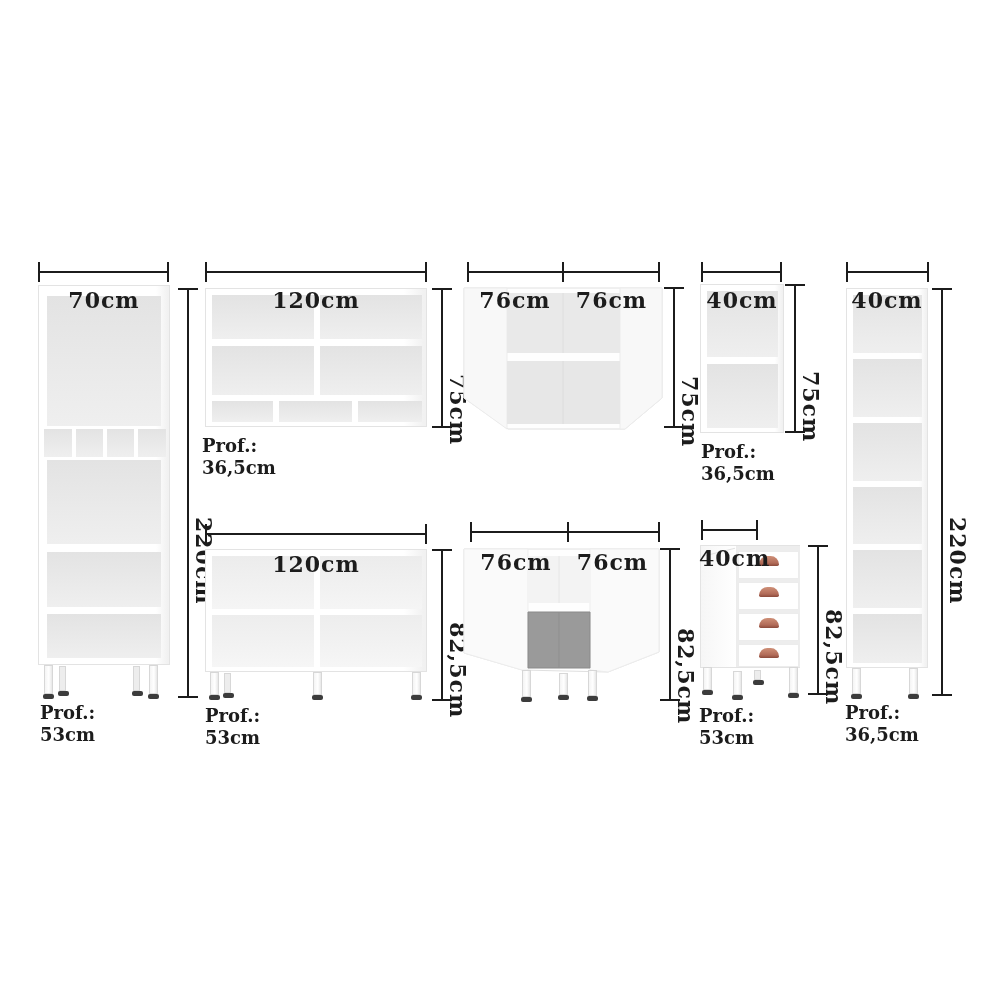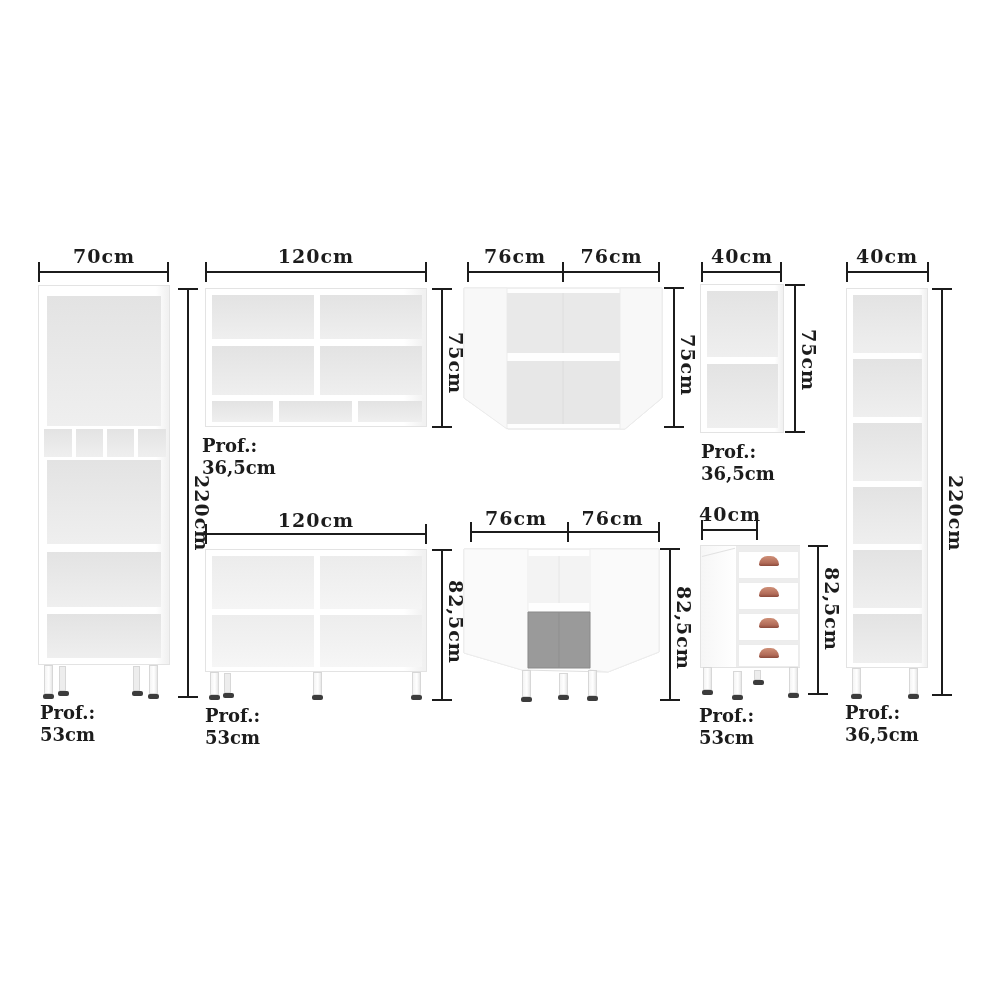--- a/index.html
+++ b/index.html
@@ -11,21 +11,21 @@
   .dim-h{position:absolute;height:2px;background:#1c1c1c;}
   .dim-h::before,.dim-h::after{content:"";position:absolute;width:2px;height:20px;background:#1c1c1c;top:-9px;}
   .dim-h::before{left:0;}
   .dim-h::after{right:0;}
   .dim-tick{position:absolute;width:2px;height:20px;background:#1c1c1c;top:-9px;}
   .dim-v{position:absolute;width:2px;background:#1c1c1c;}
   .dim-v::before,.dim-v::after{content:"";position:absolute;height:2px;width:20px;background:#1c1c1c;left:-9px;}
   .dim-v::before{top:0;}
   .dim-v::after{bottom:0;}
   
-  .dim-label{position:absolute;font-weight:bold;font-size:19px;letter-spacing:1px;white-space:nowrap;text-align:center;}
+  .dim-label{position:absolute;font-weight:bold;font-size:22px;letter-spacing:1px;white-space:nowrap;text-align:center;margin-top:42px;}
   .dim-label.v{writing-mode:vertical-rl;letter-spacing:1px;}
   .prof{position:absolute;font-weight:bold;font-size:18px;line-height:22px;white-space:nowrap;}
   
   .cab{position:absolute;background:linear-gradient(90deg,#ffffff 90%,#f1f1f1 99%);
        border:1px solid #e3e3e3;box-sizing:border-box;}
   .comp{position:absolute;background:linear-gradient(180deg,#e3e3e3,#efefef);}
   .comp.light{background:linear-gradient(180deg,#ededed,#f6f6f6);}
   .leg{position:absolute;width:9px;background:linear-gradient(90deg,#f4f4f4,#ffffff 55%,#e7e7e7);
        border:1px solid #d7d7d7;box-sizing:border-box;}
   .leg.back{width:7px;background:#ededed;}

